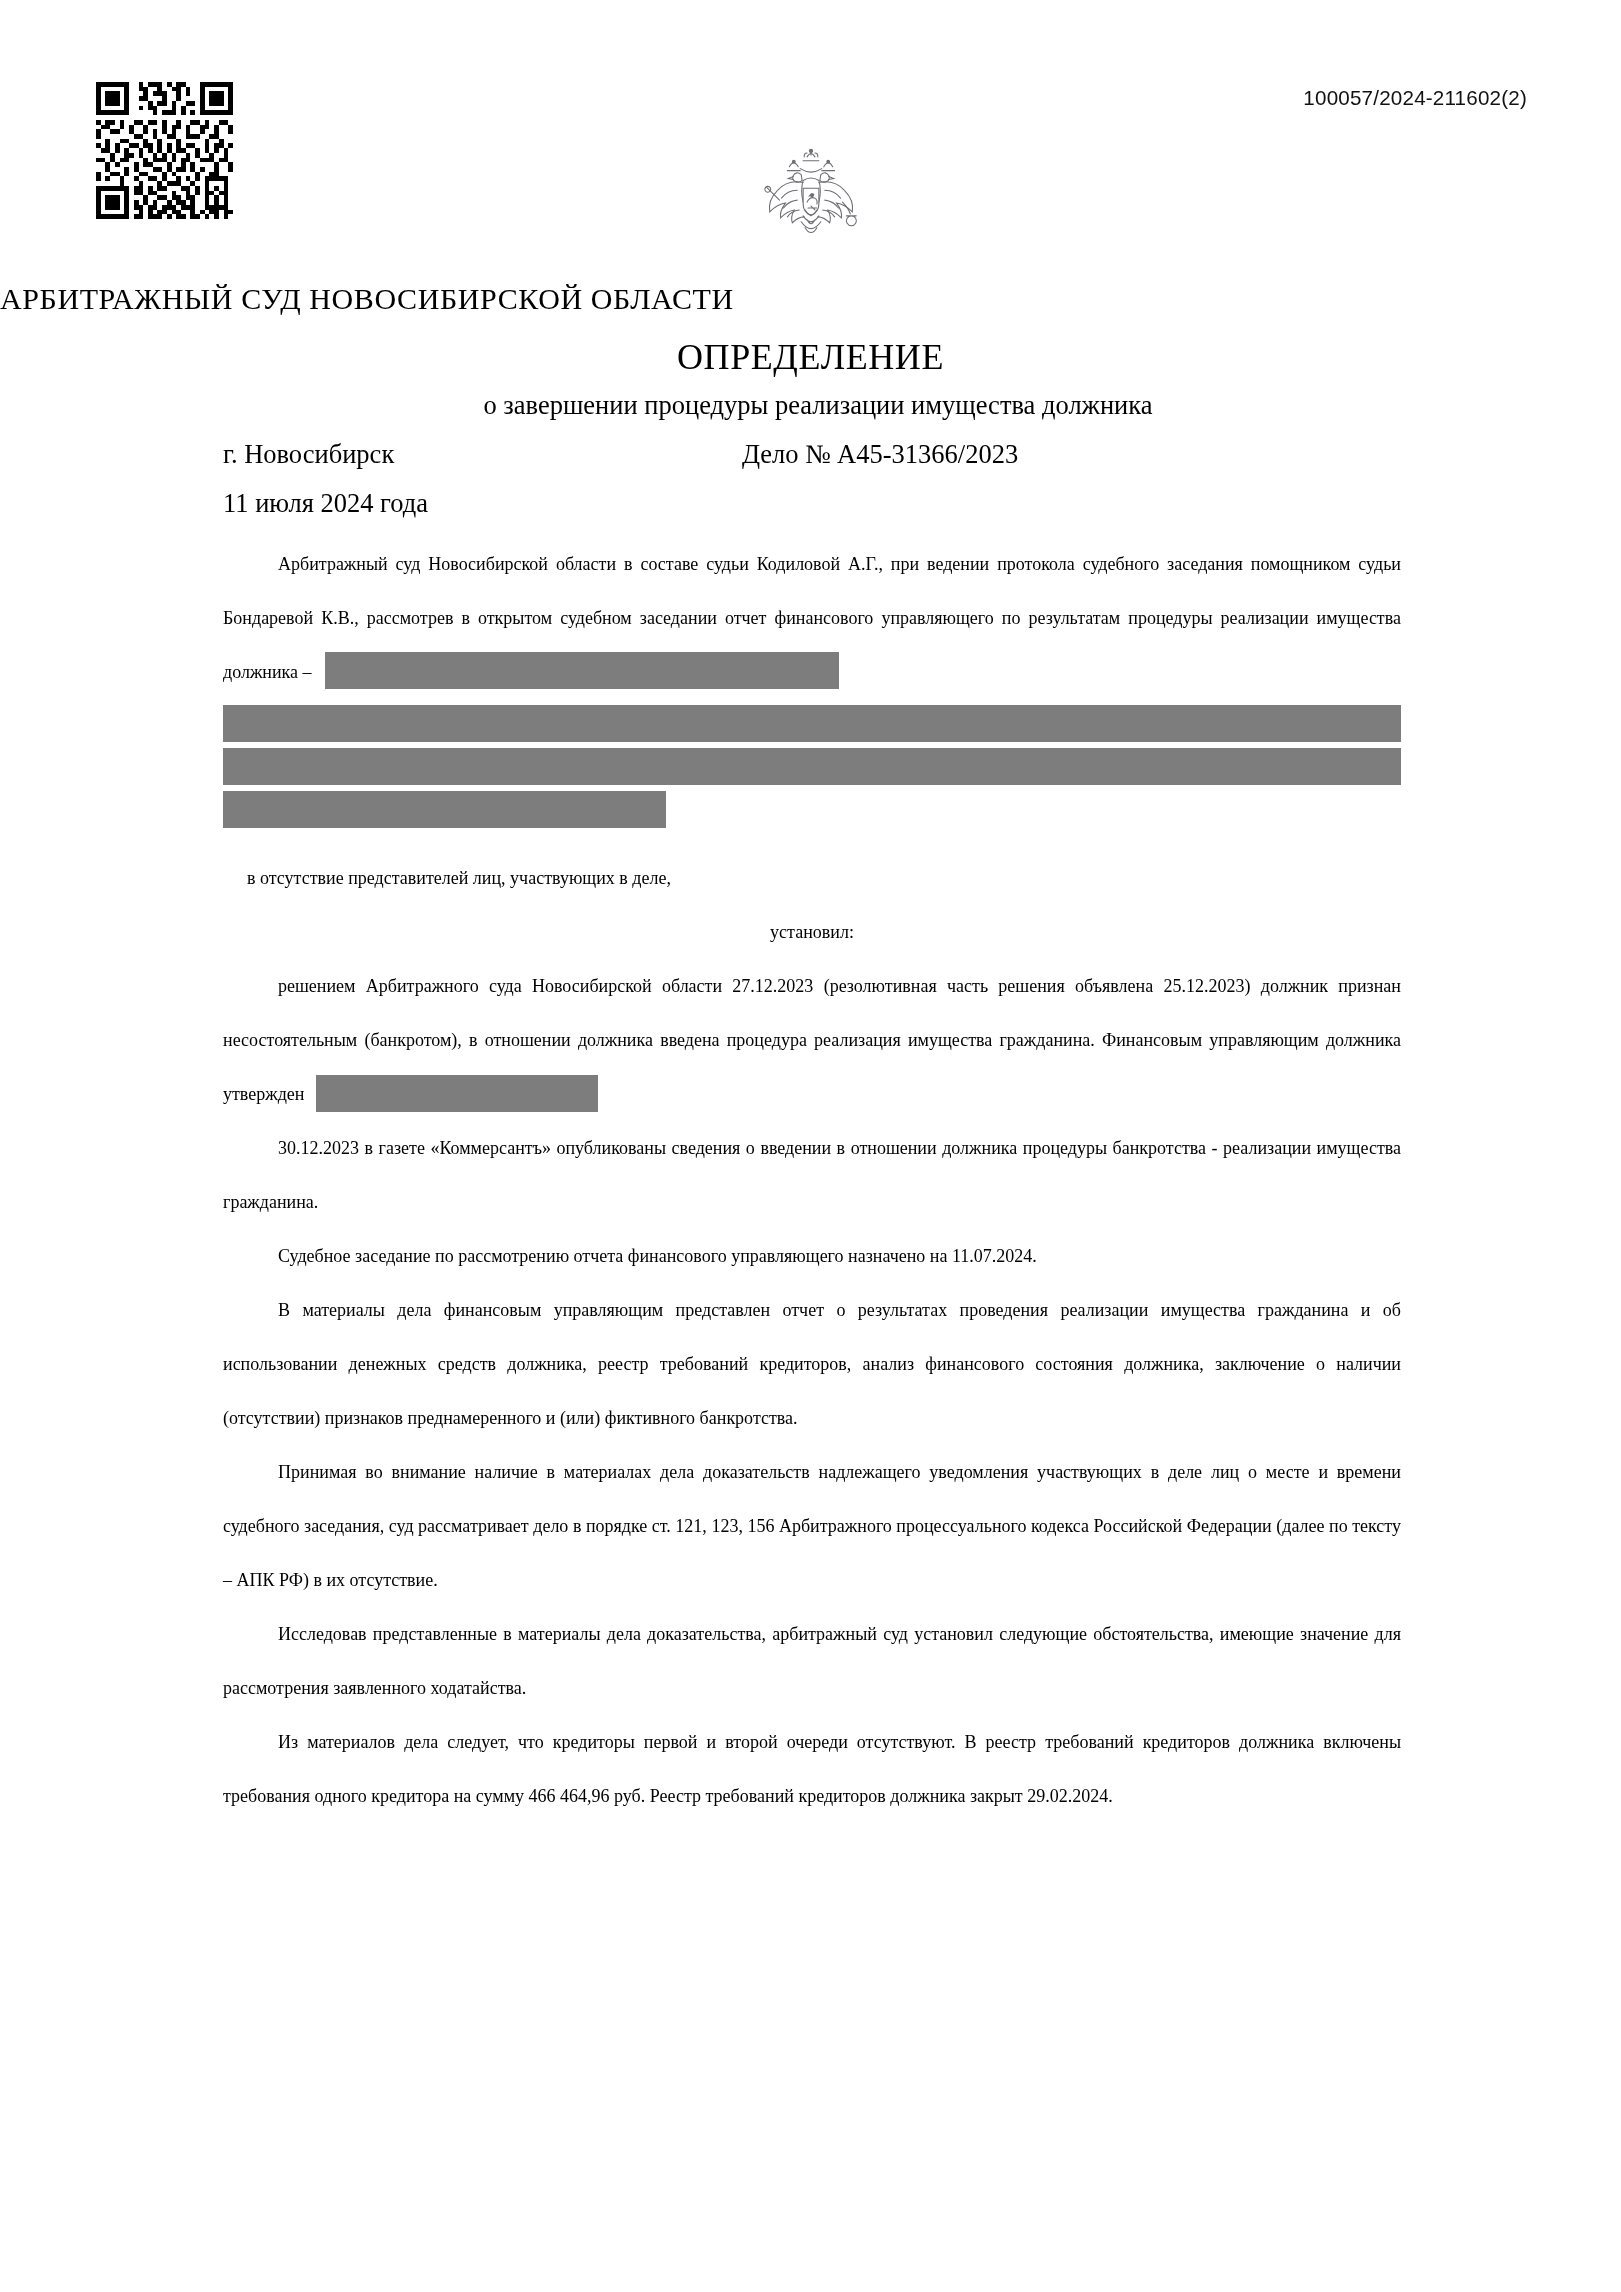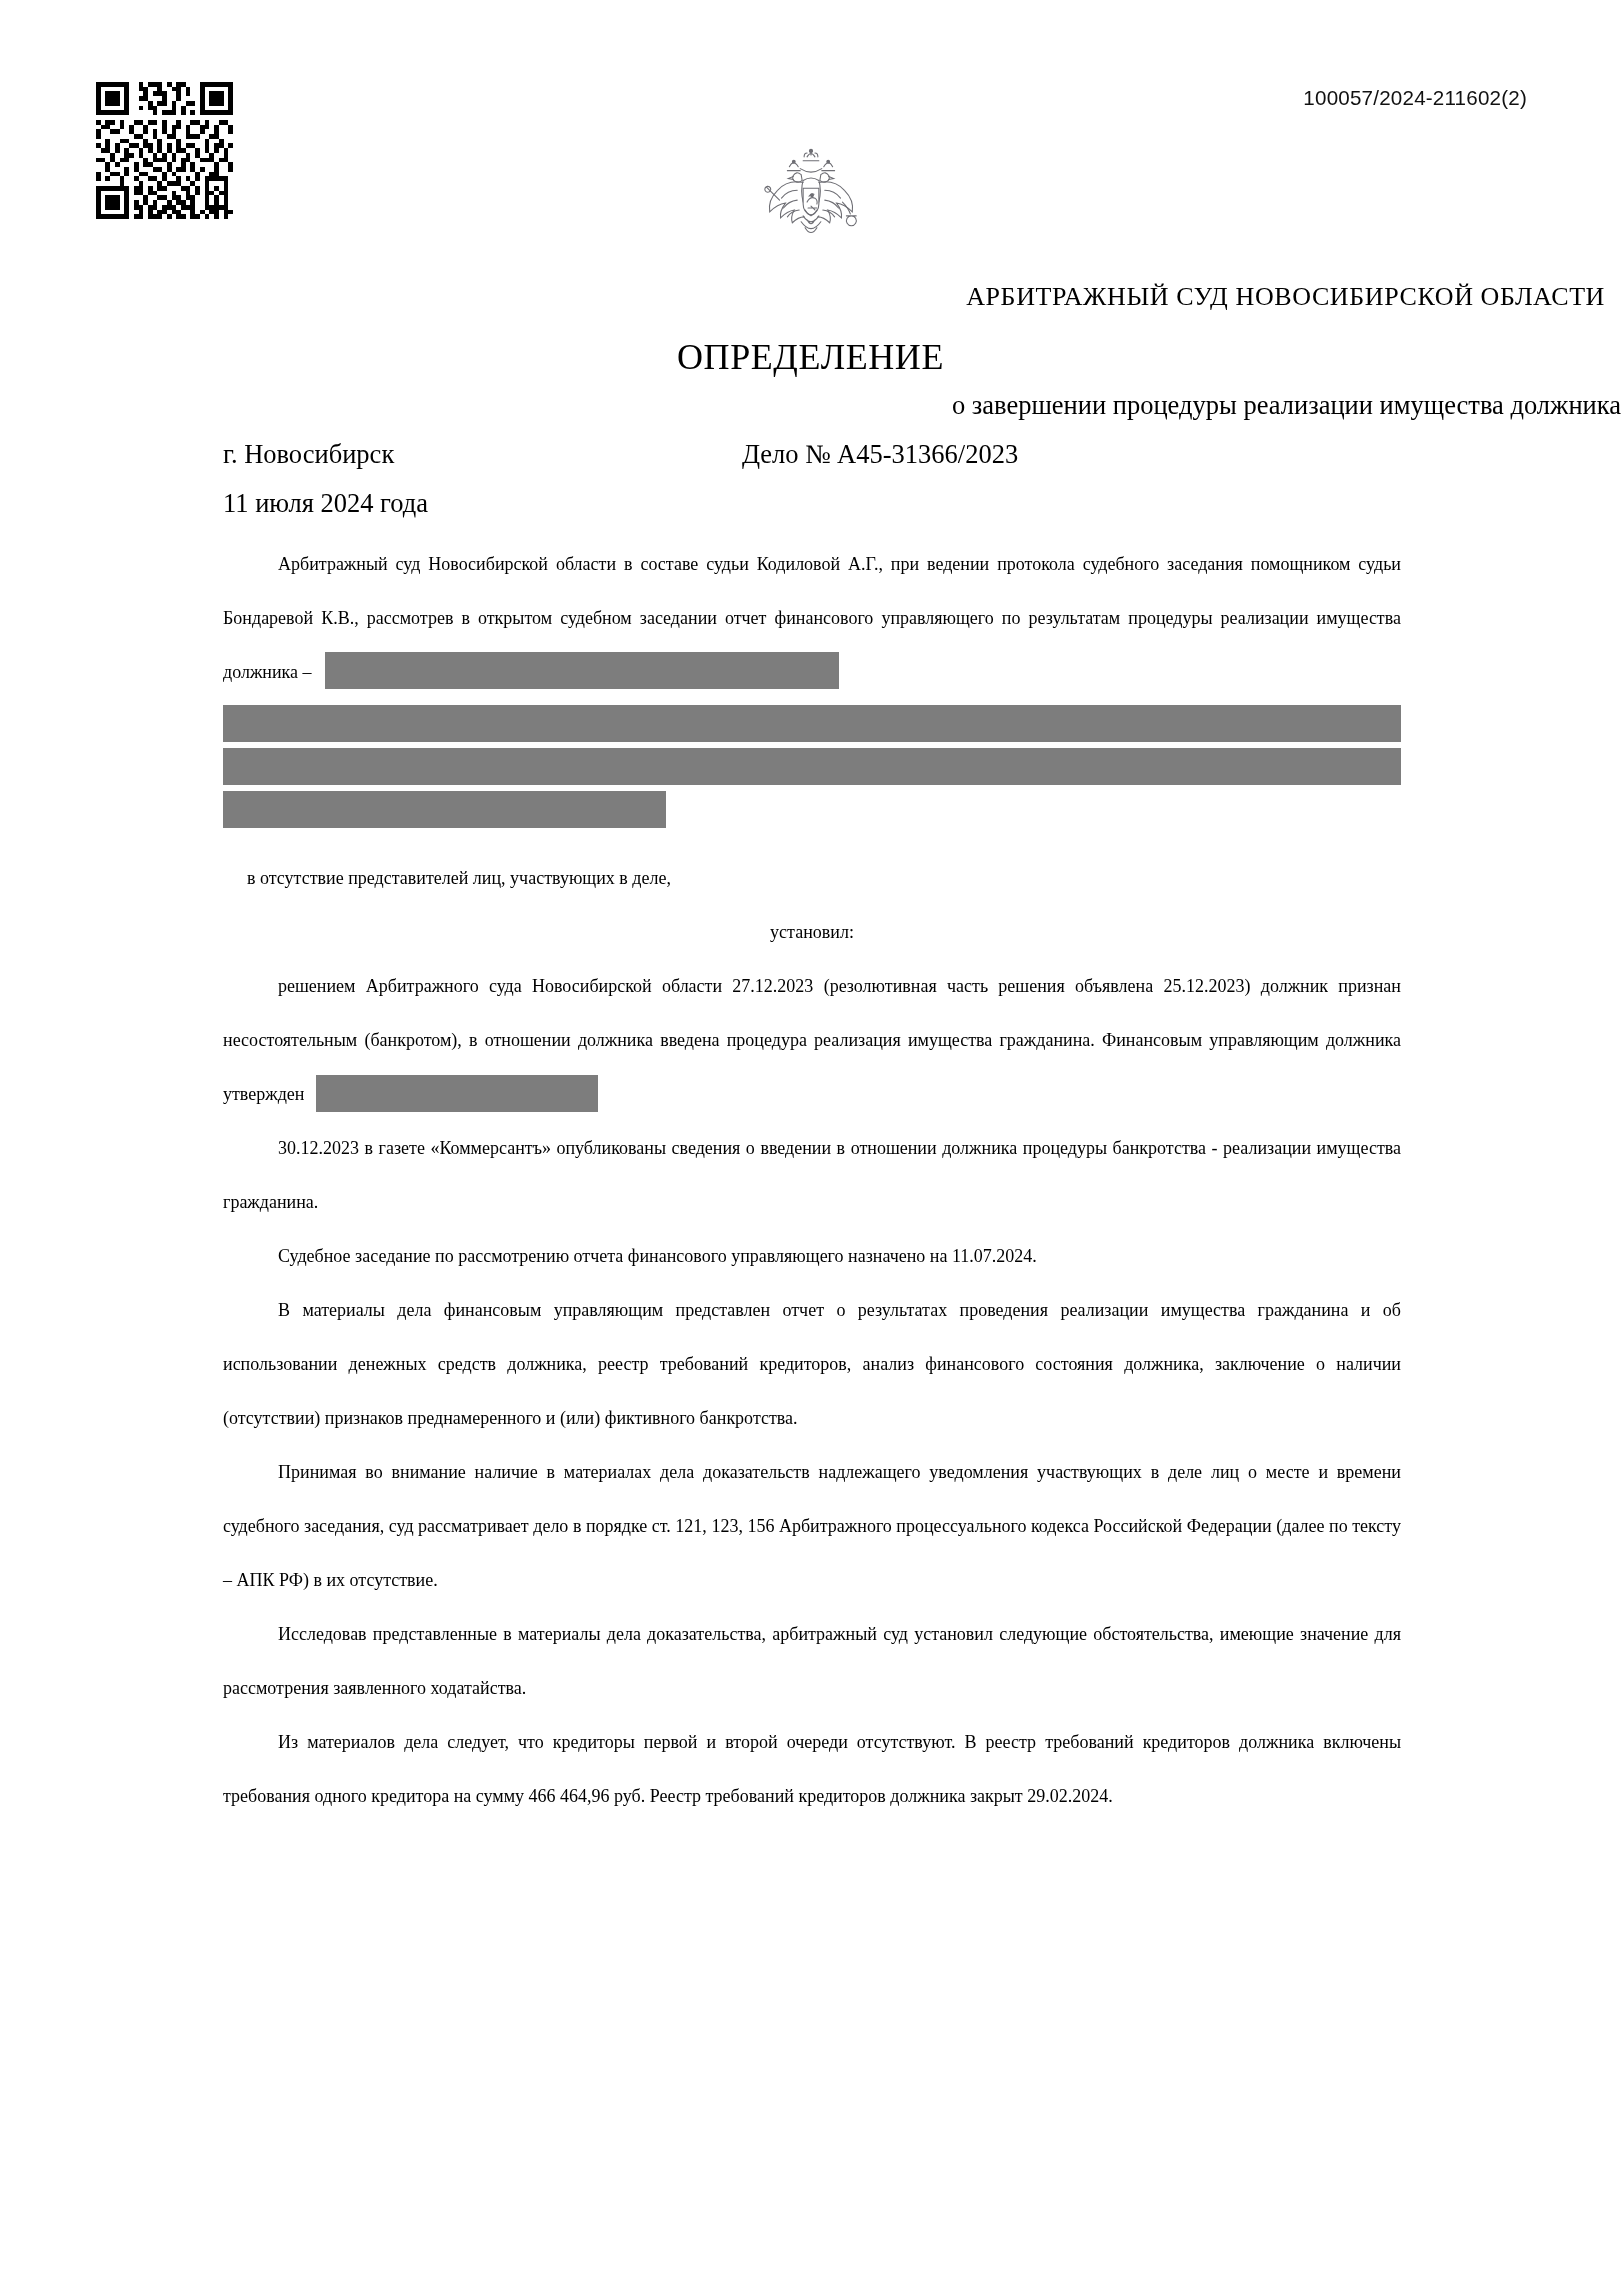--- a/index.html
+++ b/index.html
@@ -51,39 +51,39 @@
     width: 127px;
     height: 123px;
     text-align: center;
   }
   .emblem svg { display:block; margin: 0 auto; }
 
   
   .court-name {
     position: absolute;
     top: 282px;
-    left: 0; right: 16px;
-    text-align: right;
-    font-size: 26px;
+    left: 0; right: 4px;
+    text-align: left;
+    font-size: 30px;
     letter-spacing: 0.6px;
     white-space: nowrap;
   }
   .doc-type {
     position: absolute;
     top: 336px;
     left: 0; right: 0;
     text-align: center;
     font-size: 36px;
     letter-spacing: 0.6px;
   }
   .doc-subject {
     position: absolute;
     top: 390px;
     left: 0; right: 0;
-    text-align: right;
+    text-align: center;
     font-size: 26.5px;
     padding-left: 15px;
   }
 
   
   .meta-row {
     position: absolute;
     top: 439px;
     left: 223px;
     width: 1176px;

